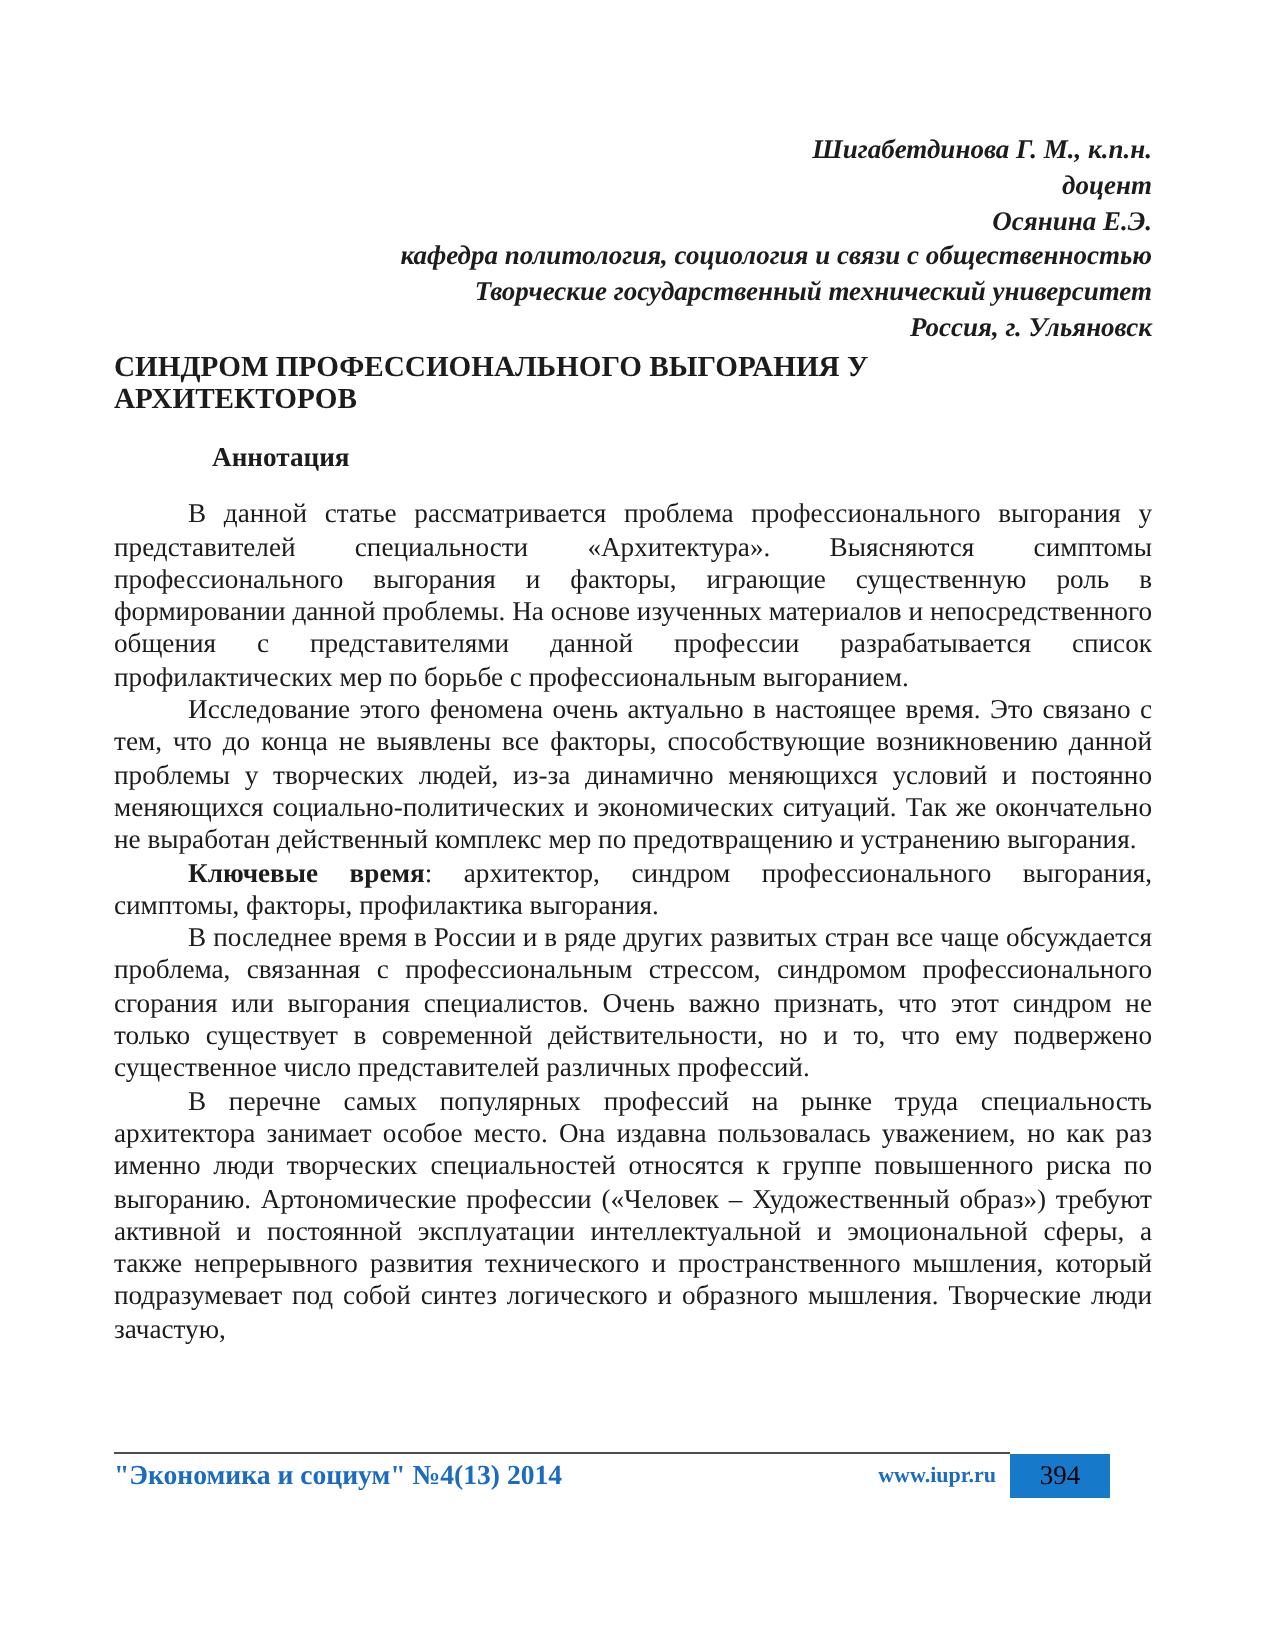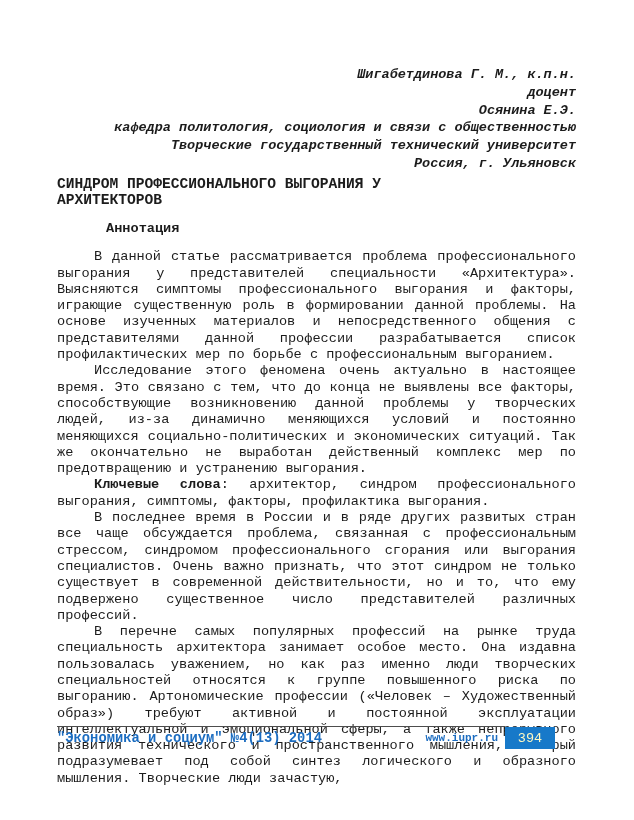--- a/index.html
+++ b/index.html
@@ -5,35 +5,35 @@
   :root{
     --footer-text-blue:#1b6cc0;
     --page-badge-blue:#1779c9;
   }
   html,body{margin:0;padding:0;}
   body{
     width:634px;height:820px;background:#ffffff;
     font-family:"Liberation Serif", serif;color:#1c1c1c;
     -webkit-font-smoothing:antialiased;
   }
-  .page{position:relative;width:634px;height:820px;overflow:hidden;background:#ffffff;font-family:Liberation Mono, monospace;}
+  .page{position:relative;width:634px;height:820px;overflow:hidden;background:#ffffff;}
   .content{position:absolute;left:57px;top:66px;width:519px;}
   .authors{text-align:right;font-weight:bold;font-style:italic;font-size:13.5px;line-height:17.8px;}
   .authors div{white-space:nowrap;}
   .title{text-align:left;font-weight:bold;font-size:14.6px;line-height:16.6px;margin:3px 0 0 0;}
   .title span{display:block;}
   p.body{margin:0;font-size:13.6px;line-height:16.3px;text-align:justify;text-indent:37px;}
   p.heading{margin:12px;font-size:13.6px;line-height:16.3px;text-indent:37px;font-weight:bold;text-align:left;}
   .kw-label{font-weight:bold;}
   .footer-divider{position:absolute;left:57px;top:726px;width:448px;height:0;border-top:1.4px solid #4d4d4d;}
   .footer-row{position:absolute;left:57px;top:727px;width:498px;height:22px;display:flex;align-items:center;}
   .journal{font-weight:bold;font-size:13.8px;color:var(--footer-text-blue);white-space:nowrap;}
   .website{margin-left:auto;font-weight:bold;font-size:11px;color:var(--footer-text-blue);
            padding-right:7px;white-space:nowrap;text-decoration:none;cursor:pointer;}
-  .page-badge{flex:0 0 auto;width:50px;height:22px;background:var(--page-badge-blue);color:#fef9c3;
+  .page-badge{flex:0 0 auto;width:50px;height:22px;background:var(--page-badge-blue);color:#000000;
               font-size:13.5px;display:flex;align-items:center;justify-content:center;}
 </style>
 </head>
 <body>
 
 <div class="page">
   <div class="content">
 
     <div class="authors">
       <div>Шигабетдинова Г. М., к.п.н.</div>
@@ -47,21 +47,21 @@
     <h1 class="title">
       <span>СИНДРОМ ПРОФЕССИОНАЛЬНОГО ВЫГОРАНИЯ У</span>
       <span>АРХИТЕКТОРОВ</span>
     </h1>
 
     <p class="heading">Аннотация</p>
 
     <p class="body">В данной статье рассматривается проблема профессионального выгорания у представителей специальности «Архитектура». Выясняются симптомы профессионального выгорания и факторы, играющие существенную роль в формировании данной проблемы. На основе изученных материалов и непосредственного общения с представителями данной профессии разрабатывается список профилактических мер по борьбе с профессиональным выгоранием.</p>
     <p class="body">Исследование этого феномена очень актуально в настоящее время. Это связано с тем, что до конца не выявлены все факторы, способствующие возникновению данной проблемы у творческих людей, из-за динамично меняющихся условий и постоянно меняющихся социально-политических и экономических ситуаций. Так же окончательно не выработан действенный комплекс мер по предотвращению и устранению выгорания.</p>
 
-    <p class="body"><span class="kw-label">Ключевые слова</span><span>: архитектор, синдром профессионального выгорания, симптомы, факторы, профилактика выгорания.</span></p>
+    <p class="body"><span class="kw-label">Ключевые время</span><span>: архитектор, синдром профессионального выгорания, симптомы, факторы, профилактика выгорания.</span></p>
 
     <p class="body">В последнее время в России и в ряде других развитых стран все чаще обсуждается проблема, связанная с профессиональным стрессом, синдромом профессионального сгорания или выгорания специалистов. Очень важно признать, что этот синдром не только существует в современной действительности, но и то, что ему подвержено существенное число представителей различных профессий.</p>
     <p class="body">В перечне самых популярных профессий на рынке труда специальность архитектора занимает особое место. Она издавна пользовалась уважением, но как раз именно люди творческих специальностей относятся к группе повышенного риска по выгоранию. Артономические профессии («Человек – Художественный образ») требуют активной и постоянной эксплуатации интеллектуальной и эмоциональной сферы, а также непрерывного развития технического и пространственного мышления, который подразумевает под собой синтез логического и образного мышления. Творческие люди зачастую,</p>
 
   </div>
 
   <div class="footer-divider"></div>
 
   <div class="footer-row">
     <span class="journal">"Экономика и социум" №4(13) 2014</span>

